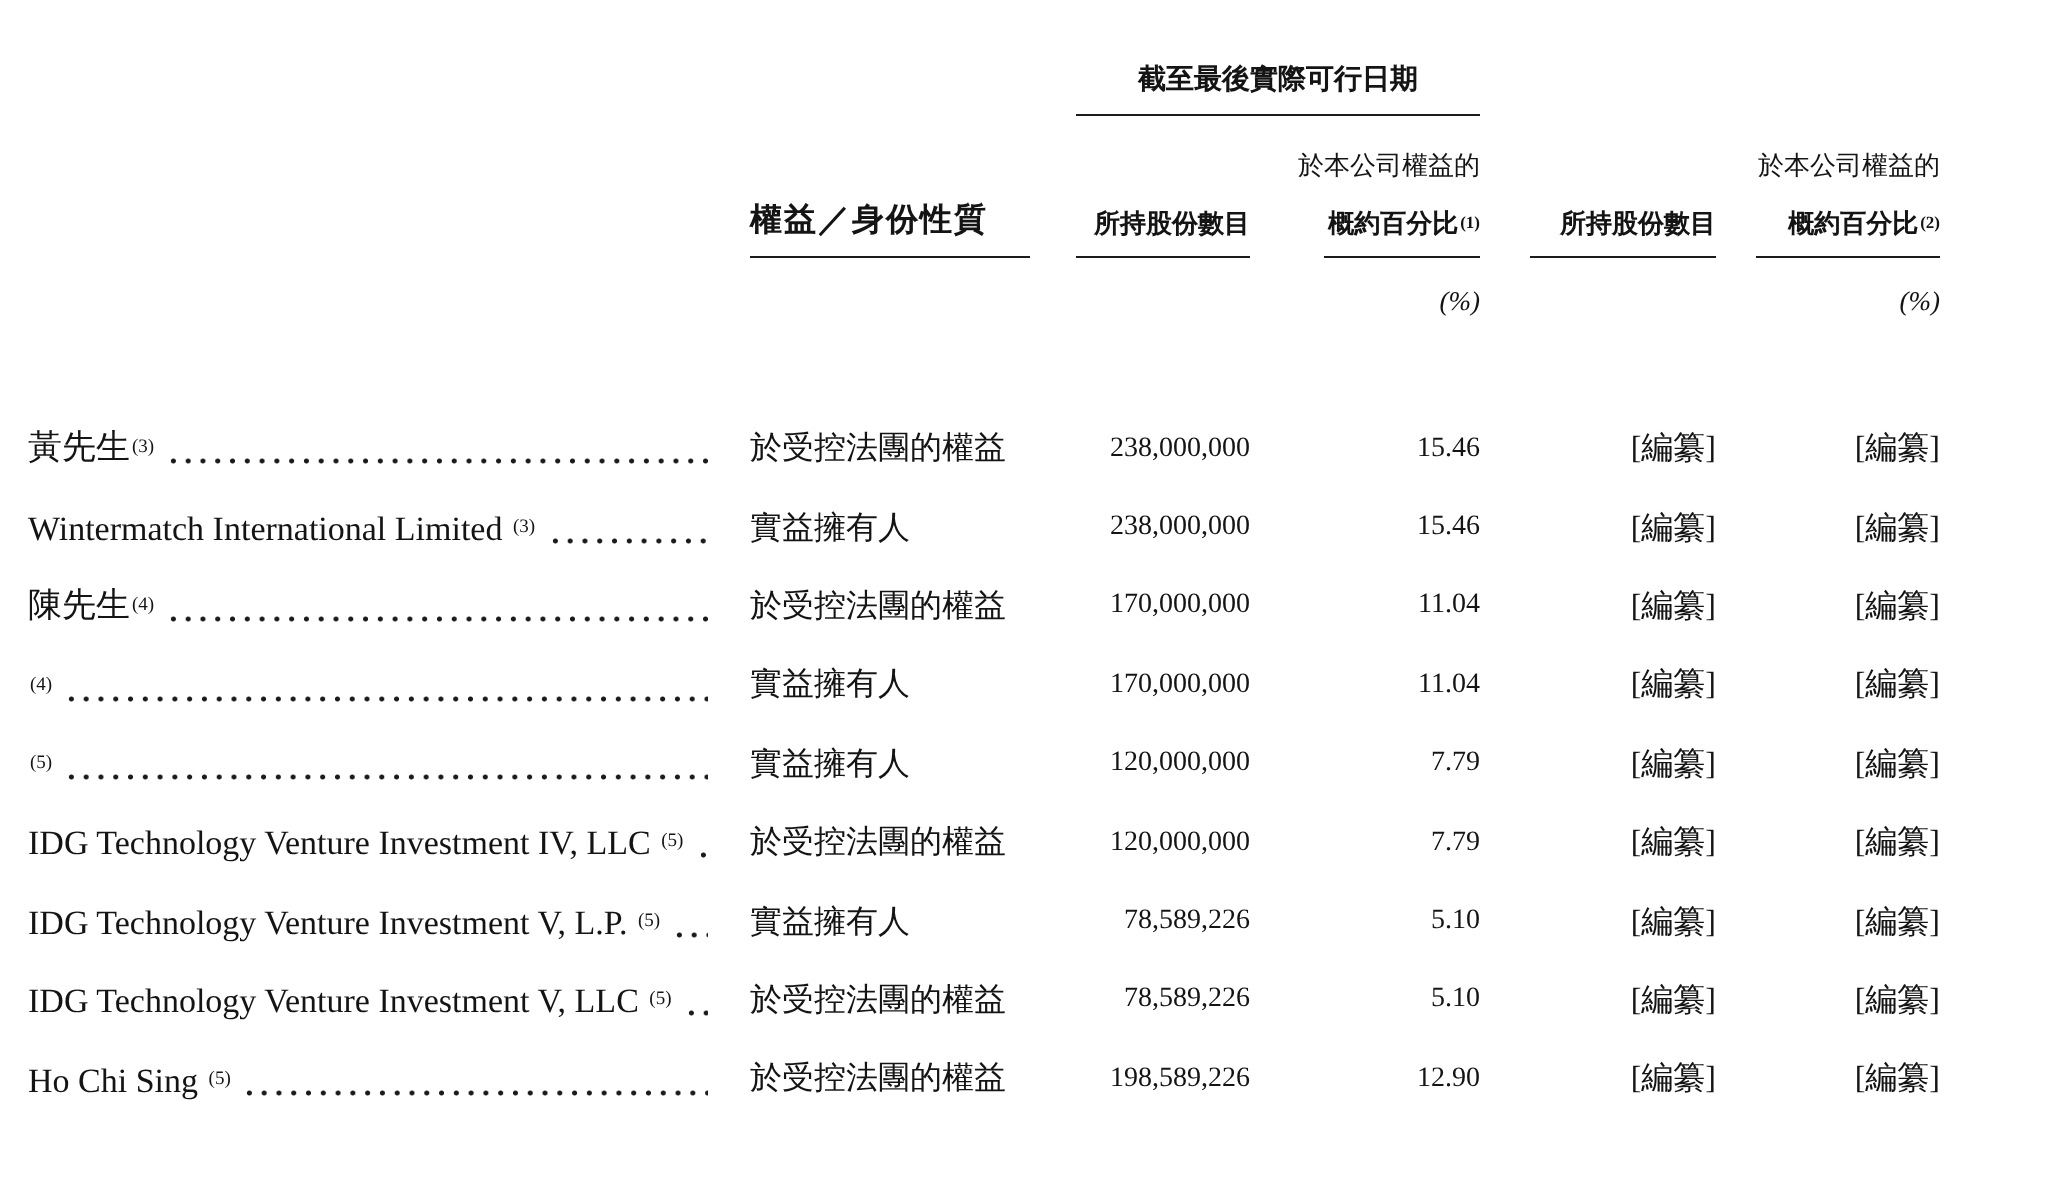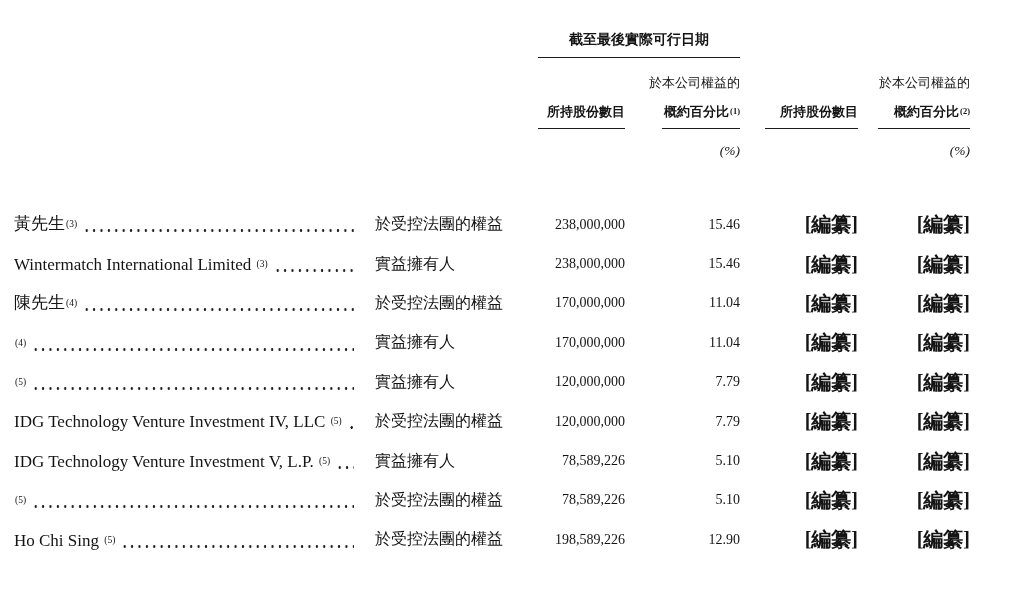--- a/index.html
+++ b/index.html
@@ -75,37 +75,38 @@
   .leader {
     flex: 1 1 auto; height: 5px; min-width: 0;
     margin: 0 2px 2px 6px; align-self: flex-end;
     background-image: radial-gradient(circle, #1b1b1b 1.05px, rgba(0,0,0,0) 1.45px);
     background-size: 7.4px 5px;
     background-repeat: repeat-x;
     background-position: left bottom;
   }
   .cap-cell  { align-items: center; font-size: 16px; white-space: nowrap; }
   .num-cell  { align-items: center; justify-content: flex-end; font-size: 14px; white-space: nowrap; }
-  .redacted  { font-weight: 700; font-size: 20px; }
+  .redacted  { font-weight: 400; font-size: 16px; }
 </style>
 </head>
 <body>
 
 <div class="sheet">
 
   <div class="grid hdr-groups">
     <div class="cell c-grp1">截至最後實際可行日期</div>
   </div>
 
   <div class="grid hdr-sub1">
     <div class="cell c-pc1w">於本公司權益的</div>
     <div class="cell c-pc2w">於本公司權益的</div>
   </div>
 
   <div class="grid hdr-main">
+    <div class="cell c-cap left-hd">權益／身份性質</div>
     <div class="cell c-sh1 num-hd">所持股份數目</div>
     <div class="cell c-pc1 num-hd">
       <span>概約百分比</span>
         <span class="hdr-sup">(1)</span>
     </div>
     <div class="cell c-sh2 num-hd">所持股份數目</div>
     <div class="cell c-pc2 num-hd">
       <span>概約百分比</span>
         <span class="hdr-sup">(2)</span>
     </div>
@@ -203,20 +204,21 @@
       </div>
       <div class="cell c-cap cap-cell">實益擁有人</div>
       <div class="cell c-sh1 num-cell">78,589,226</div>
       <div class="cell c-pc1 num-cell">5.10</div>
       <div class="cell c-sh2 num-cell redacted">[編纂]</div>
       <div class="cell c-pc2 num-cell redacted">[編纂]</div>
     </div>
 
     <div style="display:contents">
       <div class="cell c-name name-cell">
+        <span class="nm">IDG Technology Venture Investment V, LLC </span>
           <span class="sup">(5)</span>
           <span class="leader"></span>
       </div>
       <div class="cell c-cap cap-cell">於受控法團的權益</div>
       <div class="cell c-sh1 num-cell">78,589,226</div>
       <div class="cell c-pc1 num-cell">5.10</div>
       <div class="cell c-sh2 num-cell redacted">[編纂]</div>
       <div class="cell c-pc2 num-cell redacted">[編纂]</div>
     </div>
 

